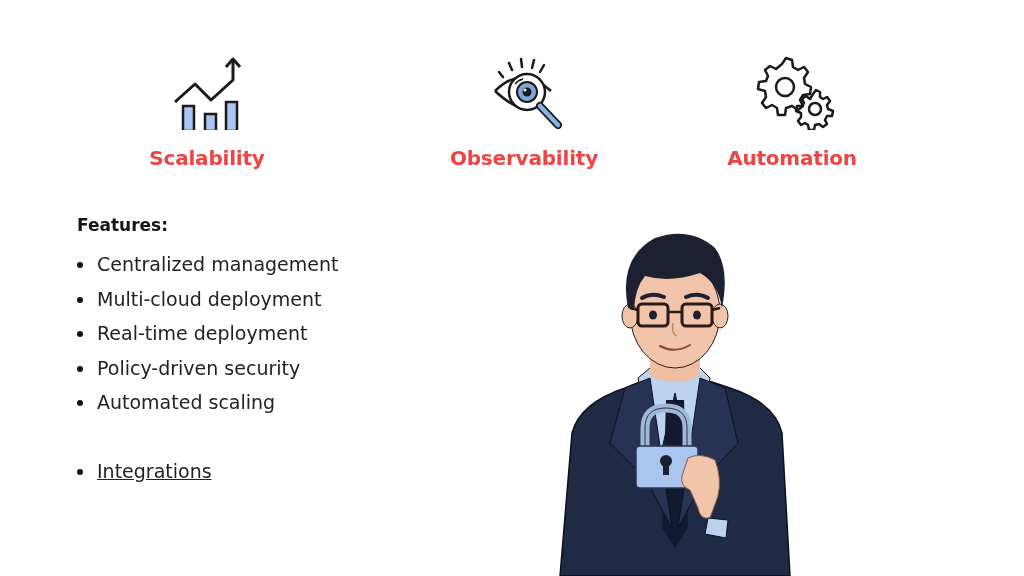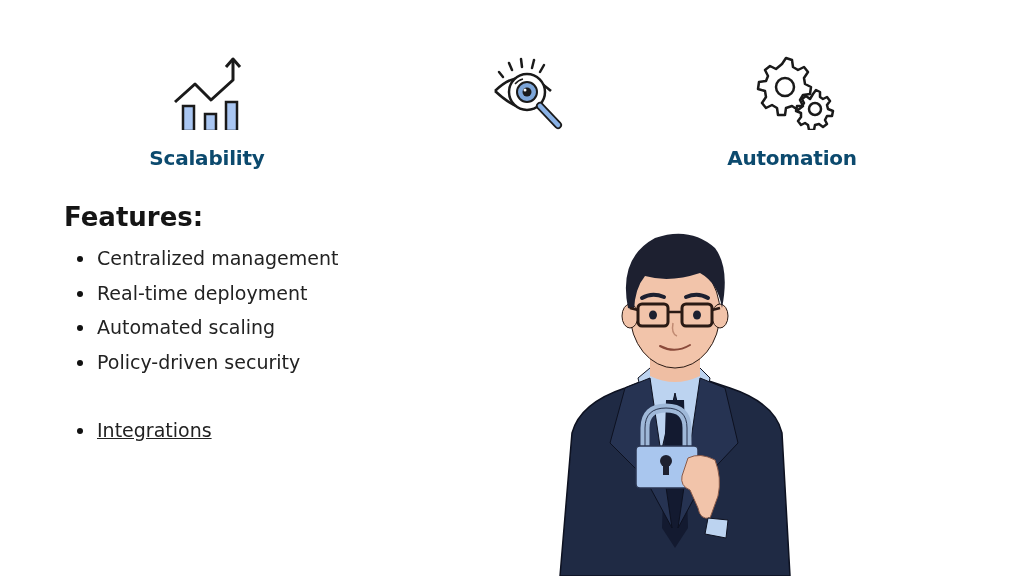--- a/index.html
+++ b/index.html
@@ -8,33 +8,33 @@
     background:#ffffff;
     font-family:"Liberation Sans", sans-serif;
     color:#111;
   }
   .feature-col {
     position:absolute; top:40px; width:200px; text-align:center;
   }
   .feature-col .icon-wrap { height:90px; display:flex; align-items:flex-end; justify-content:center; }
   .feature-col .label {
     font-family:"DejaVu Sans", sans-serif;
-    font-weight:bold; font-size:20px; margin-top:16px; color:#0c4a6e;
+    font-weight:bold; font-size:20px; margin-top:16px; color:#ef4444;
     letter-spacing:-0.2px;
   }
   #col-scal { left:107px; }
   #col-obs  { left:424px; }
   #col-auto { left:692px; }
 
   .features {
     position:absolute; left:60px; top:198px;
     font-family:"DejaVu Sans", sans-serif;
   }
   .features h2 {
-    margin:4px; font-size:26px; font-weight:bold; color:#151515;
+    margin:17px; font-size:17px; font-weight:bold; color:#151515;
   }
   .features ul { list-style:none; margin:14px 12px 0 0; padding:0; }
   .features li {
     position:relative; padding-left:37px; font-size:19px; color:#222;
     height:34.5px; line-height:24px;
   }
   .features li::before {
     content:""; position:absolute; left:17px; top:10px;
     width:6px; height:6px; border-radius:50%; background:#111;
   }
@@ -72,43 +72,45 @@
       <path d="M18,41 Q45,66 60,56" fill="none" stroke="#1a1a1a" stroke-width="2.5"></path>
       <circle cx="50" cy="42" r="18" fill="#ffffff" stroke="#1a1a1a" stroke-width="2.5"></circle>
       <circle cx="50" cy="42" r="10" fill="#7da6d9" stroke="#1a1a1a" stroke-width="2"></circle>
       <circle cx="50" cy="42" r="4.5" fill="#1a1a1a"></circle>
       <circle cx="48" cy="40" r="1.5" fill="#ffffff"></circle>
       <path d="M38,34 A14,14 0 0 1 46,29" fill="none" stroke="#1a1a1a" stroke-width="1.5"></path>
       <line x1="63" y1="56" x2="81" y2="75" stroke="#1a1a1a" stroke-width="8" stroke-linecap="round"></line>
       <line x1="63" y1="56" x2="81" y2="75" stroke="#8ab2e6" stroke-width="4.5" stroke-linecap="round"></line>
     </svg>
   </div>
+  <div class="label">Observability</div>
 </div>
 
 <div class="feature-col" id="col-auto">
   <div class="icon-wrap">
     <svg width="90" height="80" viewBox="0 0 90 80">
       <g fill="none" stroke="#1a1a1a" stroke-width="2.5" stroke-linejoin="round">
         <path d="M35,14 l4,-6 6,2 1,7 5,3 6,-3 4,5 -4,6 1,6 6,3 -1,7 -7,1 -3,5 3,6 -5,4 -6,-4 -6,2 -1,7 -7,0 -1,-7 -5,-3 -6,3 -4,-5 4,-6 -1,-6 -7,-2 1,-7 7,-1 2,-5 -3,-6 5,-4 6,3 z"></path>
         <circle cx="38" cy="37" r="9"></circle>
         <path d="M66,44 l3,-4 4,2 0,5 3,2 4,-2 3,4 -3,4 1,4 5,2 -1,5 -5,0 -2,4 2,4 -4,3 -4,-3 -4,1 -1,5 -5,0 -1,-5 -3,-2 -4,2 -3,-4 3,-4 0,-4 -5,-2 1,-5 5,0 2,-3 -2,-4 4,-3 4,3 z"></path>
         <circle cx="68" cy="59" r="6"></circle>
       </g>
     </svg>
   </div>
   <div class="label">Automation</div>
 </div>
 
 <div class="features">
   <h2>Features:</h2>
   <ul>
     <li>Centralized management</li>
+    <li>Multi-cloud deployment</li>
     <li>Real-time deployment</li>
+    <li>Policy-driven security</li>
     <li>Automated scaling</li>
-    <li>Policy-driven security</li>
     <li class="gap">Integrations</li>
   </ul>
 </div>
 
 <svg class="person" viewBox="0 0 250 348">
 
   <path d="M10,348 L22,205 Q30,175 75,160 L100,150 L150,150 L180,160 Q225,175 232,205 L240,348 Z" fill="#1f2a44" stroke="#0d1120" stroke-width="1.5"></path>
 
   <path d="M88,150 L108,238 L125,165 L142,238 L160,150 L150,140 L100,140 Z" fill="#bcd3f0" stroke="#0d1120" stroke-width="1"></path>
 

